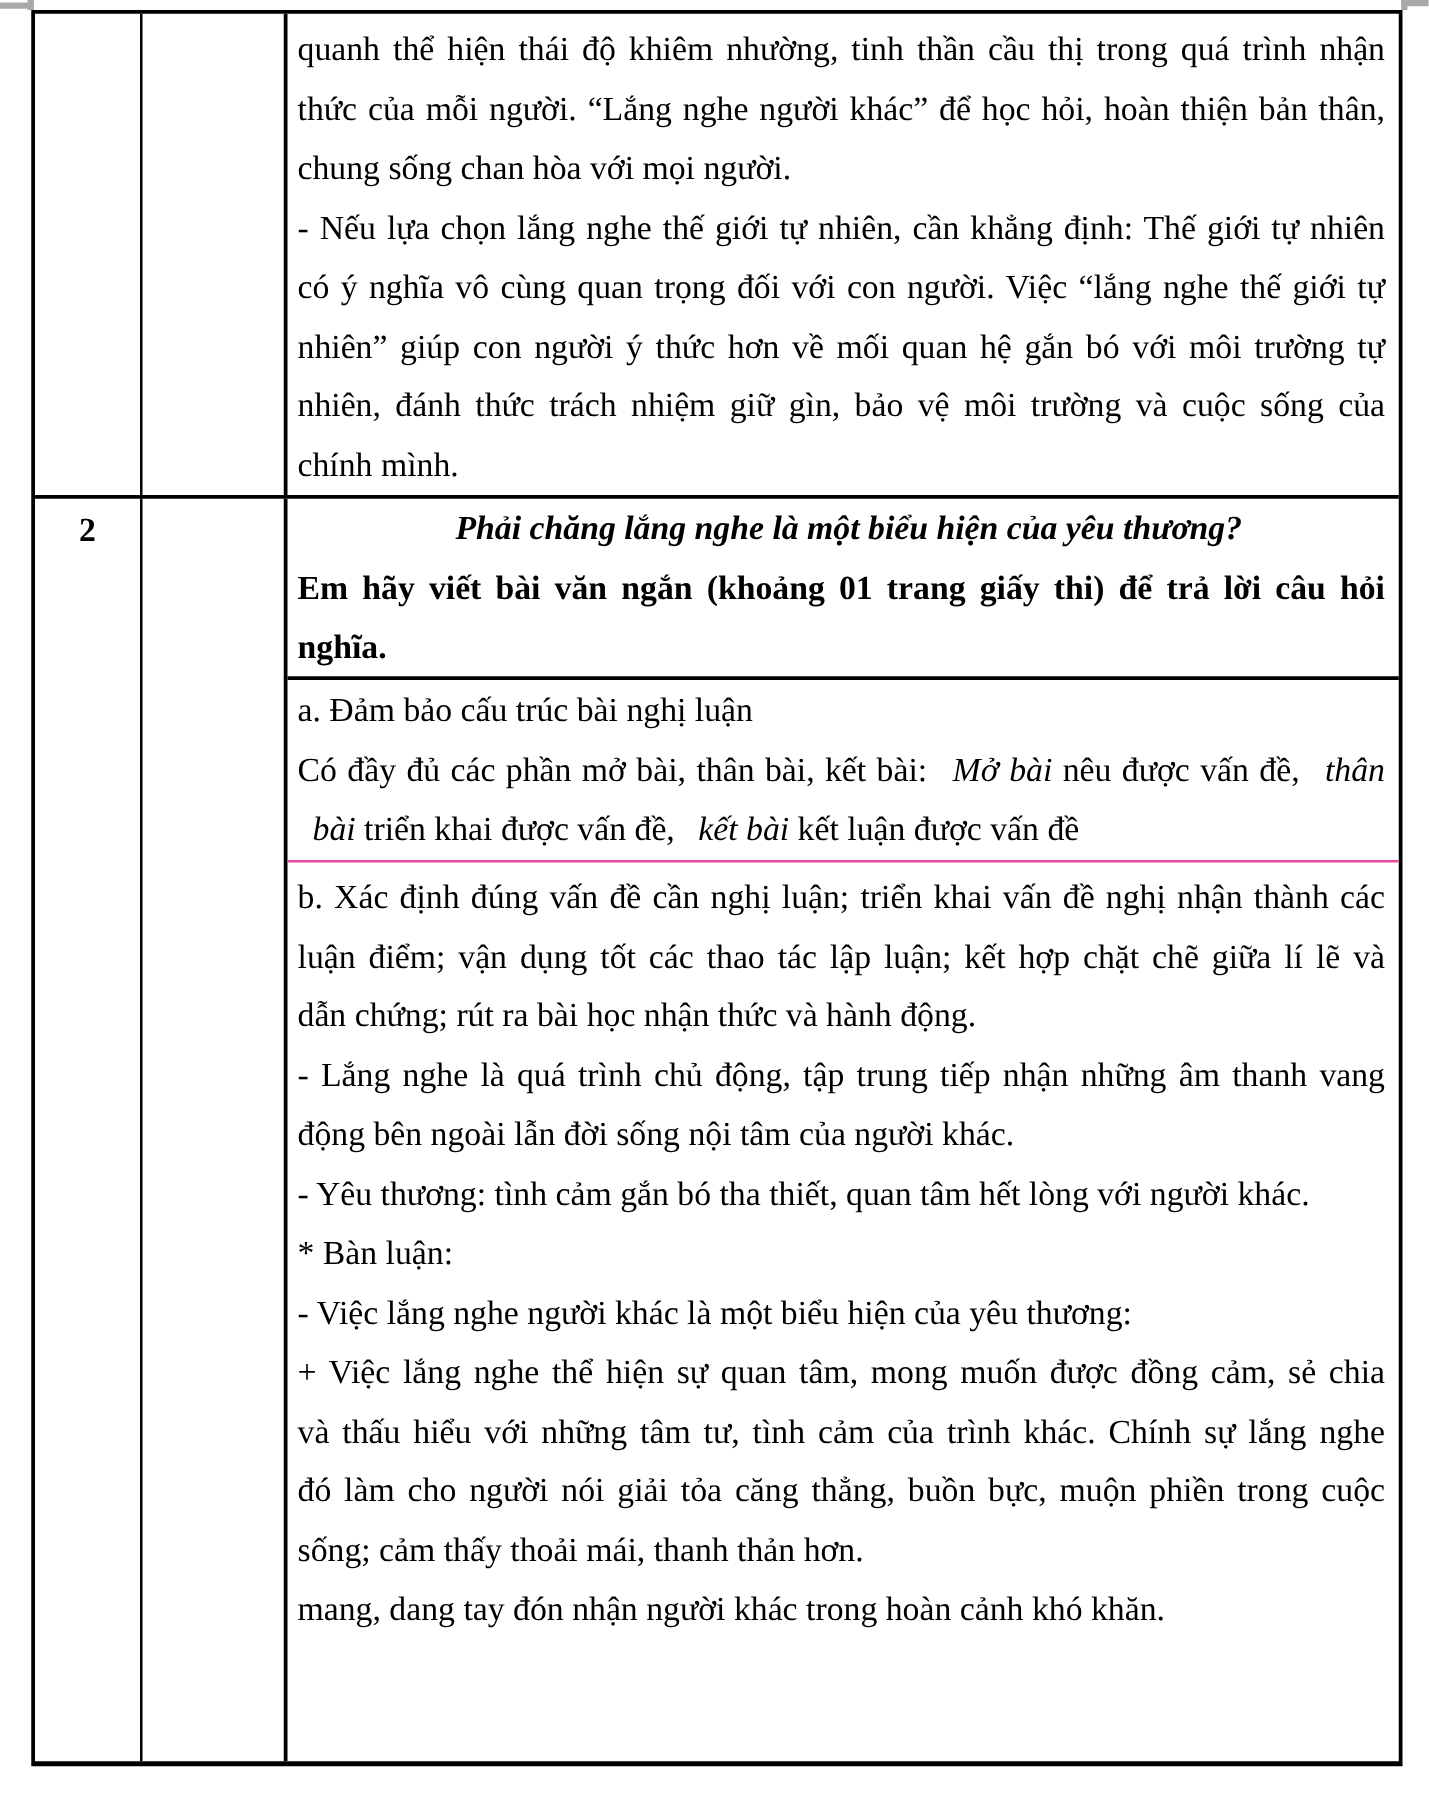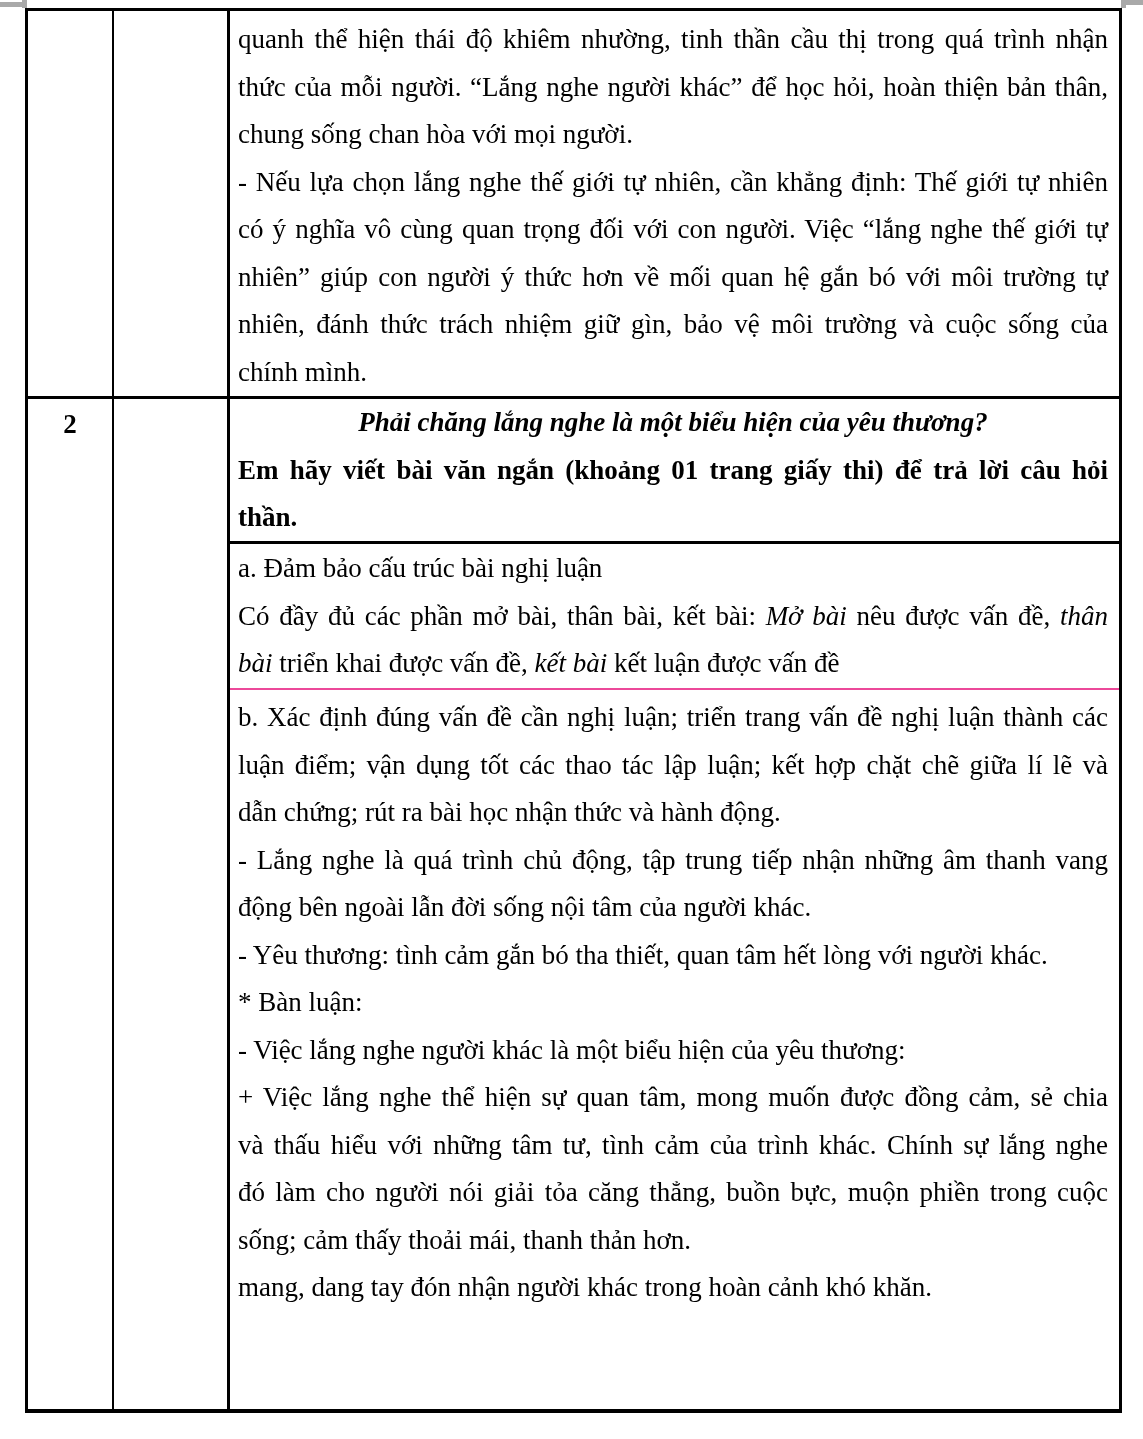--- a/index.html
+++ b/index.html
@@ -50,21 +50,21 @@
   .subA { height: 145px; border-bottom: 3px solid #000; padding: 0 11px 0 8px; }
   .subB { height: 146px; border-bottom: 2px solid #ec4899; padding: 1px 11px 0 8px; }
   .subC { flex: 1; padding: 4px 11px 0 8px; }
 
   
   .ln { text-justify: inter-word; }
   .a-justify { text-align: justify; text-align-last: justify; }
   .a-left    { text-align: left;    text-align-last: left; }
   .a-center  { text-align: center;  text-align-last: center; }
   .b { font-weight: bold; }
-  .i { font-style: italic; }
+  .i { font-style: italic; margin-left: 12px; }
 </style>
 </head>
 <body>
 
 <div>
 
   <span class="decor decor-tl-h"></span>
   <span class="decor decor-tl-v"></span>
   <span class="decor decor-tr-h"></span>
   <span class="decor decor-tr-v"></span>
@@ -88,29 +88,29 @@
 
     <div class="row row2">
       <div class="c1 qnum">
         <span>2</span>
       </div>
       <div class="c2"></div>
       <div class="c3wrap">
         <div class="sub subA">
             <div class="ln a-center b i"><span>Phải chăng lắng nghe là một biểu hiện của yêu thương?</span></div>
             <div class="ln a-justify b"><span>Em hãy viết bài văn ngắn (khoảng 01 trang giấy thi) để trả lời câu hỏi</span></div>
-            <div class="ln a-left b"><span>thần.</span></div>
+            <div class="ln a-left b"><span>nghĩa.</span></div>
           </div>
         <div class="sub subB">
             <div class="ln a-left"><span>a. Đảm bảo cấu trúc bài nghị luận</span></div>
             <div class="ln a-justify"><span>Có đầy đủ các phần mở bài, thân bài, kết bài: </span><span class="i">Mở bài</span><span> nêu được vấn đề, </span><span class="i">thân</span></div>
             <div class="ln a-left"><span class="i">bài</span><span> triển khai được vấn đề, </span><span class="i">kết bài</span><span> kết luận được vấn đề</span></div>
           </div>
         <div class="sub subC">
-            <div class="ln a-justify"><span>b. Xác định đúng vấn đề cần nghị luận; triển trang vấn đề nghị luận thành các</span></div>
+            <div class="ln a-justify"><span>b. Xác định đúng vấn đề cần nghị luận; triển khai vấn đề nghị nhận thành các</span></div>
             <div class="ln a-justify"><span>luận điểm; vận dụng tốt các thao tác lập luận; kết hợp chặt chẽ giữa lí lẽ và</span></div>
             <div class="ln a-left"><span>dẫn chứng; rút ra bài học nhận thức và hành động.</span></div>
             <div class="ln a-justify"><span>- Lắng nghe là quá trình chủ động, tập trung tiếp nhận những âm thanh vang</span></div>
             <div class="ln a-left"><span>động bên ngoài lẫn đời sống nội tâm của người khác.</span></div>
             <div class="ln a-left"><span>- Yêu thương: tình cảm gắn bó tha thiết, quan tâm hết lòng với người khác.</span></div>
             <div class="ln a-left"><span>* Bàn luận:</span></div>
             <div class="ln a-left"><span>- Việc lắng nghe người khác là một biểu hiện của yêu thương:</span></div>
             <div class="ln a-justify"><span>+ Việc lắng nghe thể hiện sự quan tâm, mong muốn được đồng cảm, sẻ chia</span></div>
             <div class="ln a-justify"><span>và thấu hiểu với những tâm tư, tình cảm của trình khác. Chính sự lắng nghe</span></div>
             <div class="ln a-justify"><span>đó làm cho người nói giải tỏa căng thẳng, buồn bực, muộn phiền trong cuộc</span></div>

